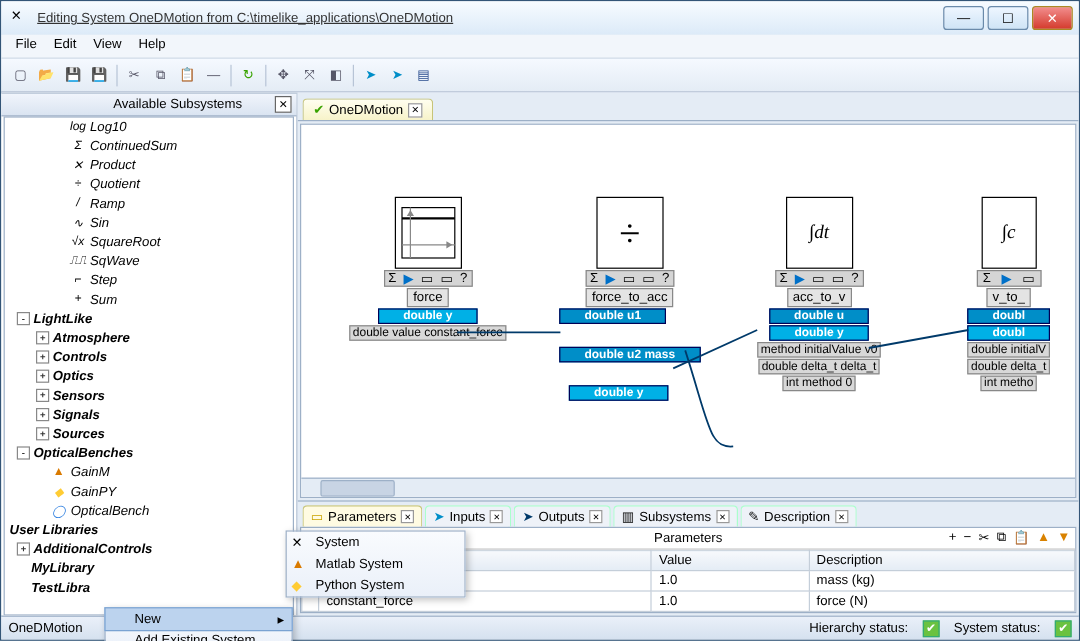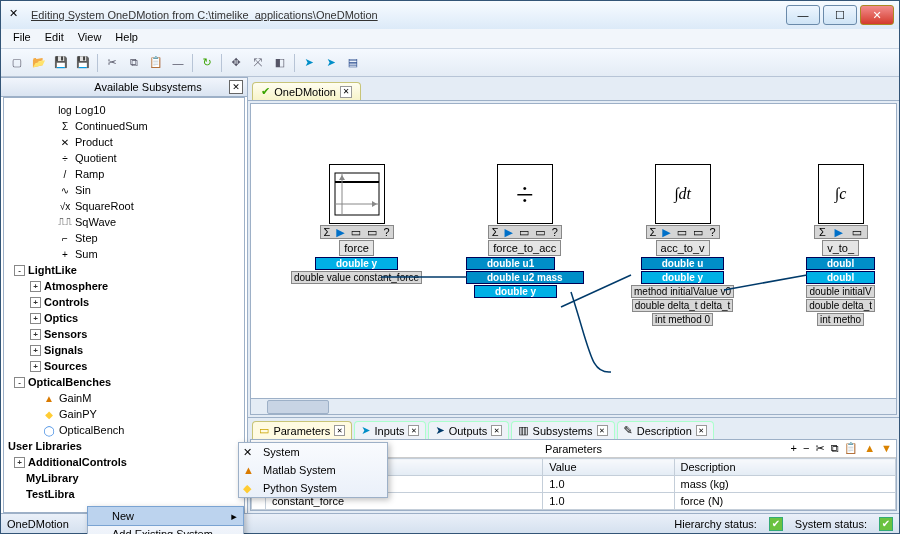--- a/index.html
+++ b/index.html
@@ -17,21 +17,21 @@
   
   .toolbar { height:28px; background:linear-gradient(#f5f9ff,#e4ecf5); border-bottom:1px solid #b7c4d6; display:flex; align-items:center; gap:2px; padding:0 6px; }
   .tbtn { width:20px; height:20px; display:flex; align-items:center; justify-content:center; color:#556; }
   .tsep { width:1px; height:18px; background:#b7c4d6; margin:0 2px; }
   
   .main { flex:1; display:flex; overflow:hidden; }
   .left { width:247px; display:flex; flex-direction:column; border-right:1px solid #9db0c7; background:#fff; }
   .panelheader { height:20px; background:linear-gradient(#f1f5fc,#dae4f1); border-bottom:1px solid #9db0c7;border-top:1px solid #9db0c7; display:flex; align-items:center; justify-content:center; position:relative;padding-left:48px;}
   .panelheader .closebox { position:absolute; right:4px; width:14px; height:14px; border:1px solid #666; background:#fff; display:flex; align-items:center; justify-content:center; font-size:9px;}
   .tree { flex:1; overflow:hidden; padding:2px 0 2px 4px; border:1px solid #9db0c7; margin:0 2px; background:#fff;}
-  .tree .node { display:flex; align-items:flex-end; gap:3px; height:16px; padding-left:var(--ind,0); white-space:nowrap; }
+  .tree .node { display:flex; align-items:flex-start; gap:3px; height:16px; padding-left:var(--ind,0); white-space:nowrap;font-style:italic; }
   .tree .node.bold { font-weight:bold; }
   .tree .node .expander { width:11px; height:11px; border:1px solid #888; display:flex; align-items:center; justify-content:center; font-size:8px; color:#333; background:#fff; }
   .tree .icon { width:14px; font-size:10px; text-align:center; }
   
   .right { flex:1; display:flex; flex-direction:column; overflow:hidden; background:#e4ecf5; }
   .tabrow { height:24px; display:flex; align-items:flex-end; padding:4px 4px 0 4px; border-bottom:1px solid #9db0c7; background:#e4ecf5;}
   .tab { display:flex; align-items:center; gap:4px; background:linear-gradient(#fffef0,#f7f3c9); border:1px solid #c7c478; border-bottom:none; padding:2px 8px; border-top-left-radius:4px; border-top-right-radius:4px;}
   .tab .x { width:12px;height:12px;border:1px solid #999;display:flex;align-items:center;justify-content:center;font-size:8px;background:#fff;}
   .canvas { flex:1; border:1px solid #9db0c7; margin:2px; background:#fff; position:relative; overflow:hidden;
        background-image: radial-gradient(#c6c6c6 0.5px, transparent 0.5px); background-size:6px 6px; }
@@ -251,21 +251,21 @@
       <div class="block" style="left:215px; top:60px;">
         <div class="blockicon" style="font-size:32px;font-style:normal;">÷</div>
         <div class="toolstrip">
             <span>Σ</span>
             <span style="color:#0070c8">▶</span>
             <span>▭</span>
             <span>▭</span>
             <span>?</span>
           </div>
         <div class="bname">force_to_acc</div>
-        <div style="display:flex;flex-direction:column;gap:1px;align-items:flex-start;">
+        <div style="display:flex;flex-direction:column;gap:19px;align-items:flex-start;">
           <div class="port">double u1</div>
           <div class="port">double u2 mass</div>
           <div class="port y" style="align-self:flex-start;margin-left:8px;">double y</div>
         </div>
       </div>
 
       <div class="block" style="left:380px; top:60px;">
         <div class="blockicon">∫dt</div>
         <div class="toolstrip">
             <span>Σ</span>

